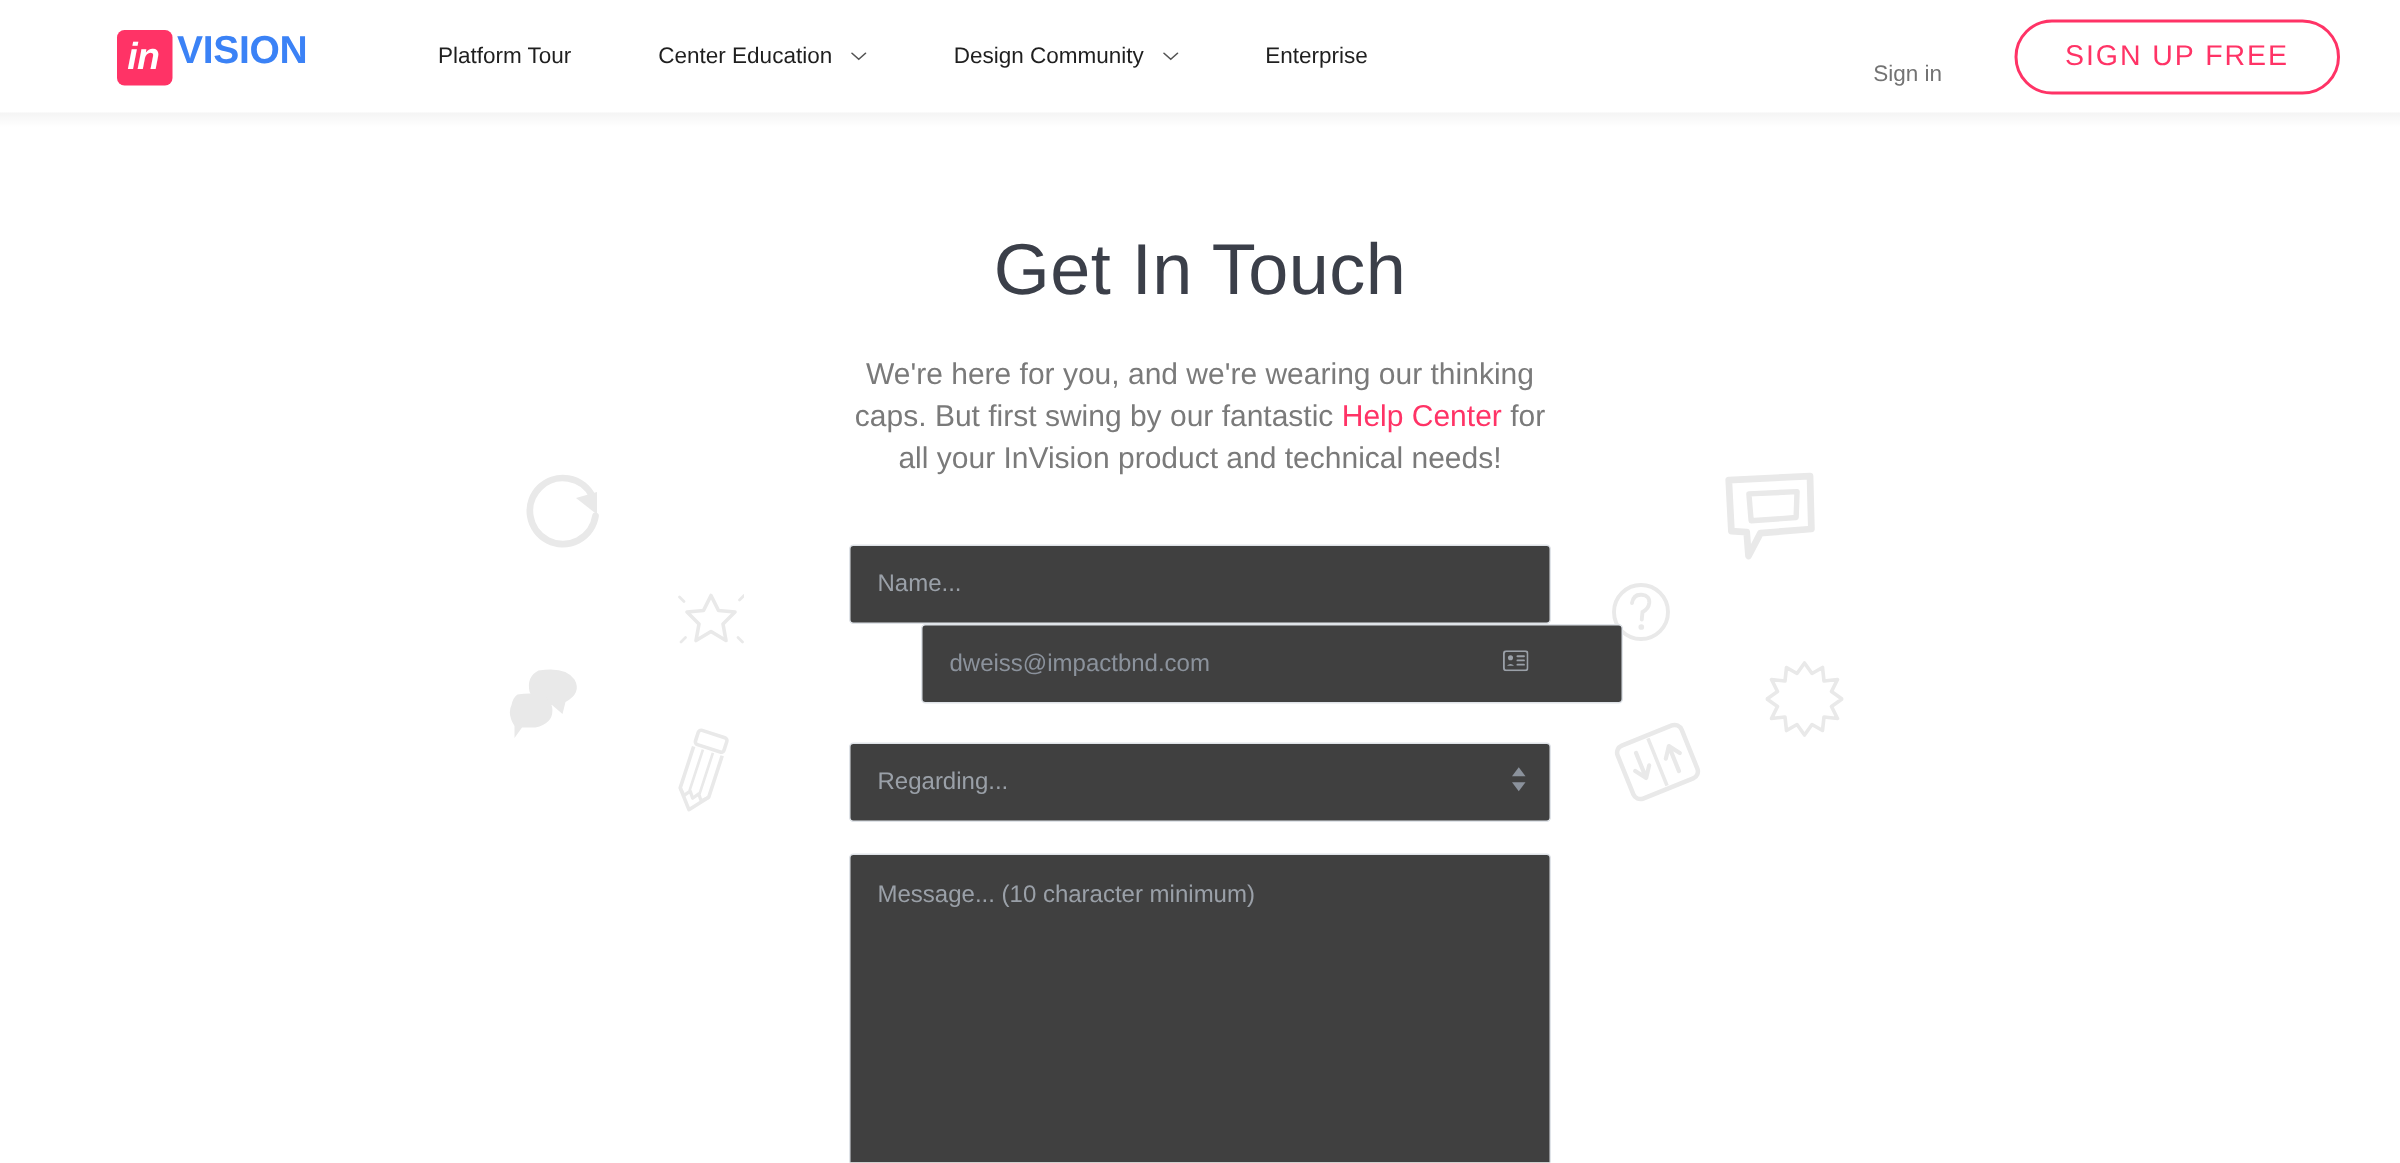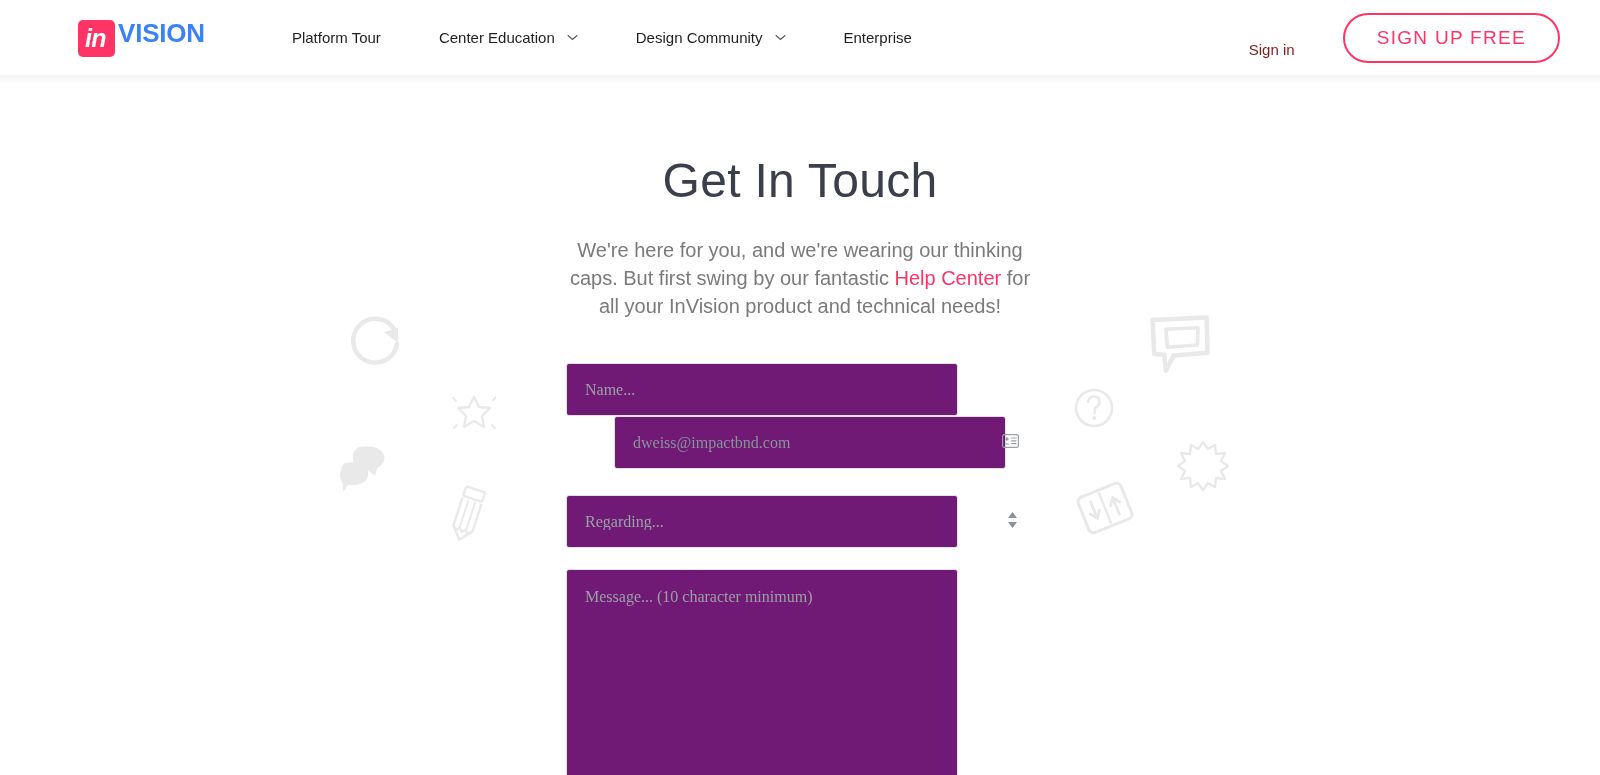--- a/index.html
+++ b/index.html
@@ -84,21 +84,21 @@
     display: inline-flex;
     align-items: center;
   }
 
   .header-right {
     margin-left: auto;
     display: flex;
     align-items: center;
   }
   .signin {
-    color: #7f1d1d;
+    color: #737373;
     font-size: 15px;
     cursor: pointer;
     margin-right: 48px;
     white-space: nowrap;
     margin-top: 24px;
   }
   .signup {
     border: 2px solid #ff3366;
     color: #ff3366;
     background: transparent;
@@ -145,25 +145,25 @@
   }
 
   
   .form {
     width: 468px;
     margin: 43px auto 0;
     position: relative;
     z-index: 5;
   }
   .field {
-    width: 392px;
+    width: 468px;
     border: 1px solid #dfe3e8;
     border-radius: 3px;
-    background: #701a75;
-    font-family: Liberation Serif, serif;
+    background: #404040;
+    font-family: Liberation Sans, sans-serif;
     font-size: 16px;
     color: #8b929c;
     padding: 0 18px;
     height: 53px;
     display: block;
     outline: none;
   }
   .field::placeholder { color: #9aa0a8; }
 
   .field-wrap { position: relative; margin-left: 48px; }

